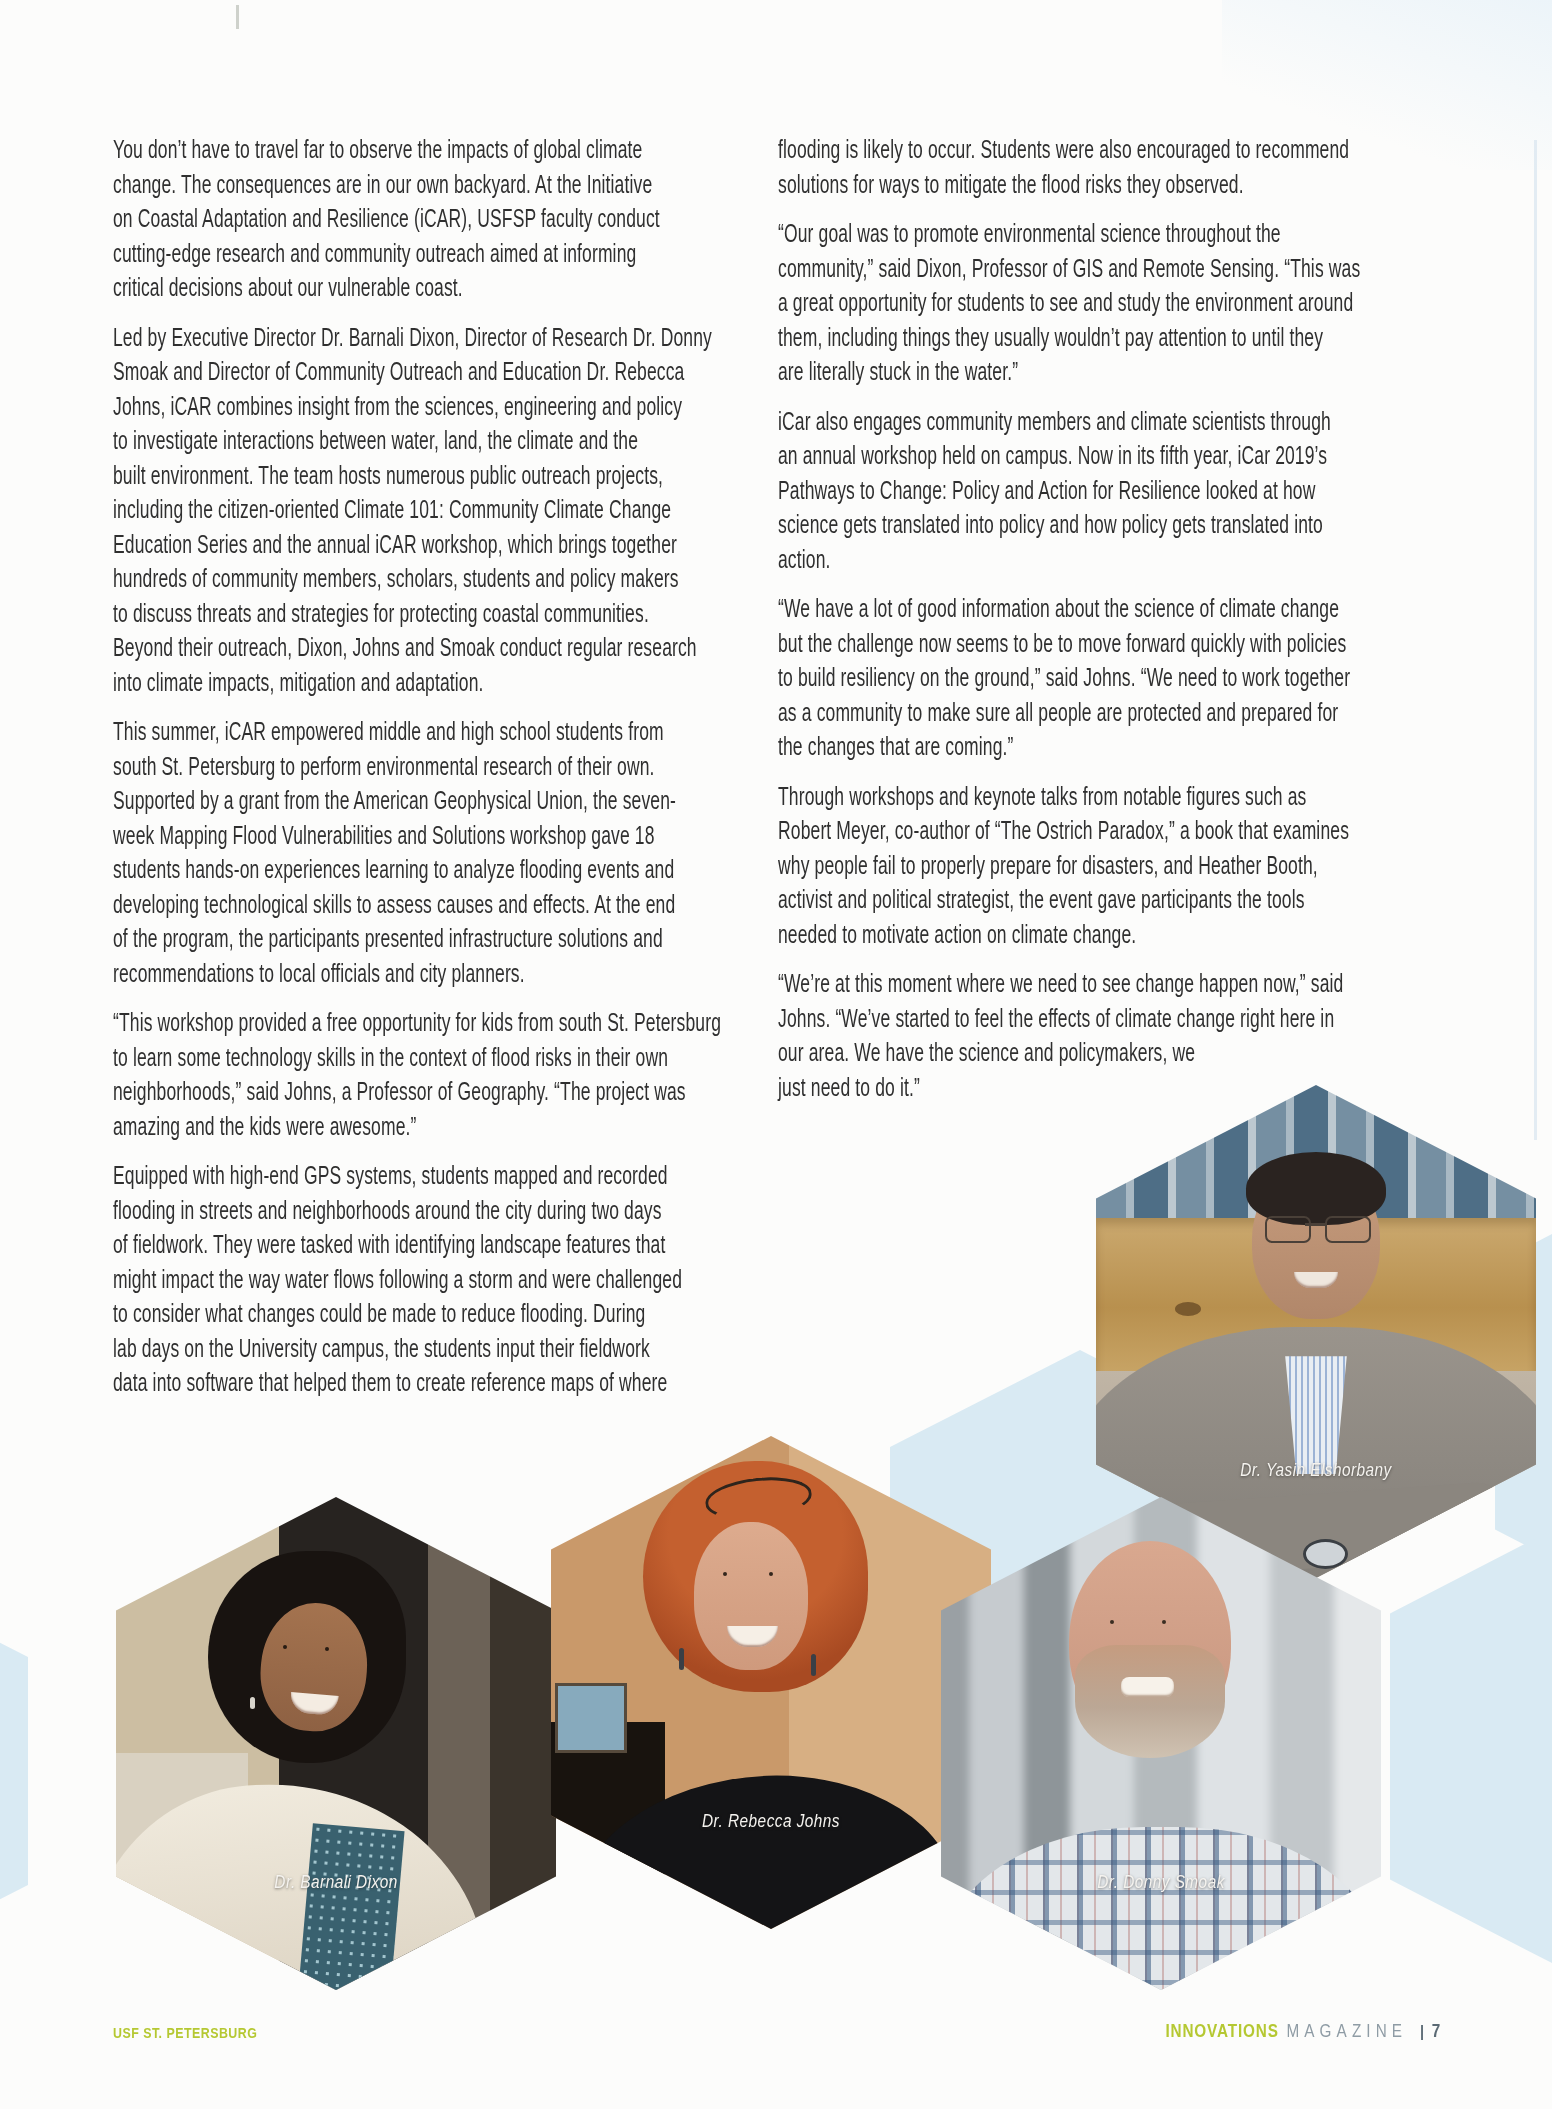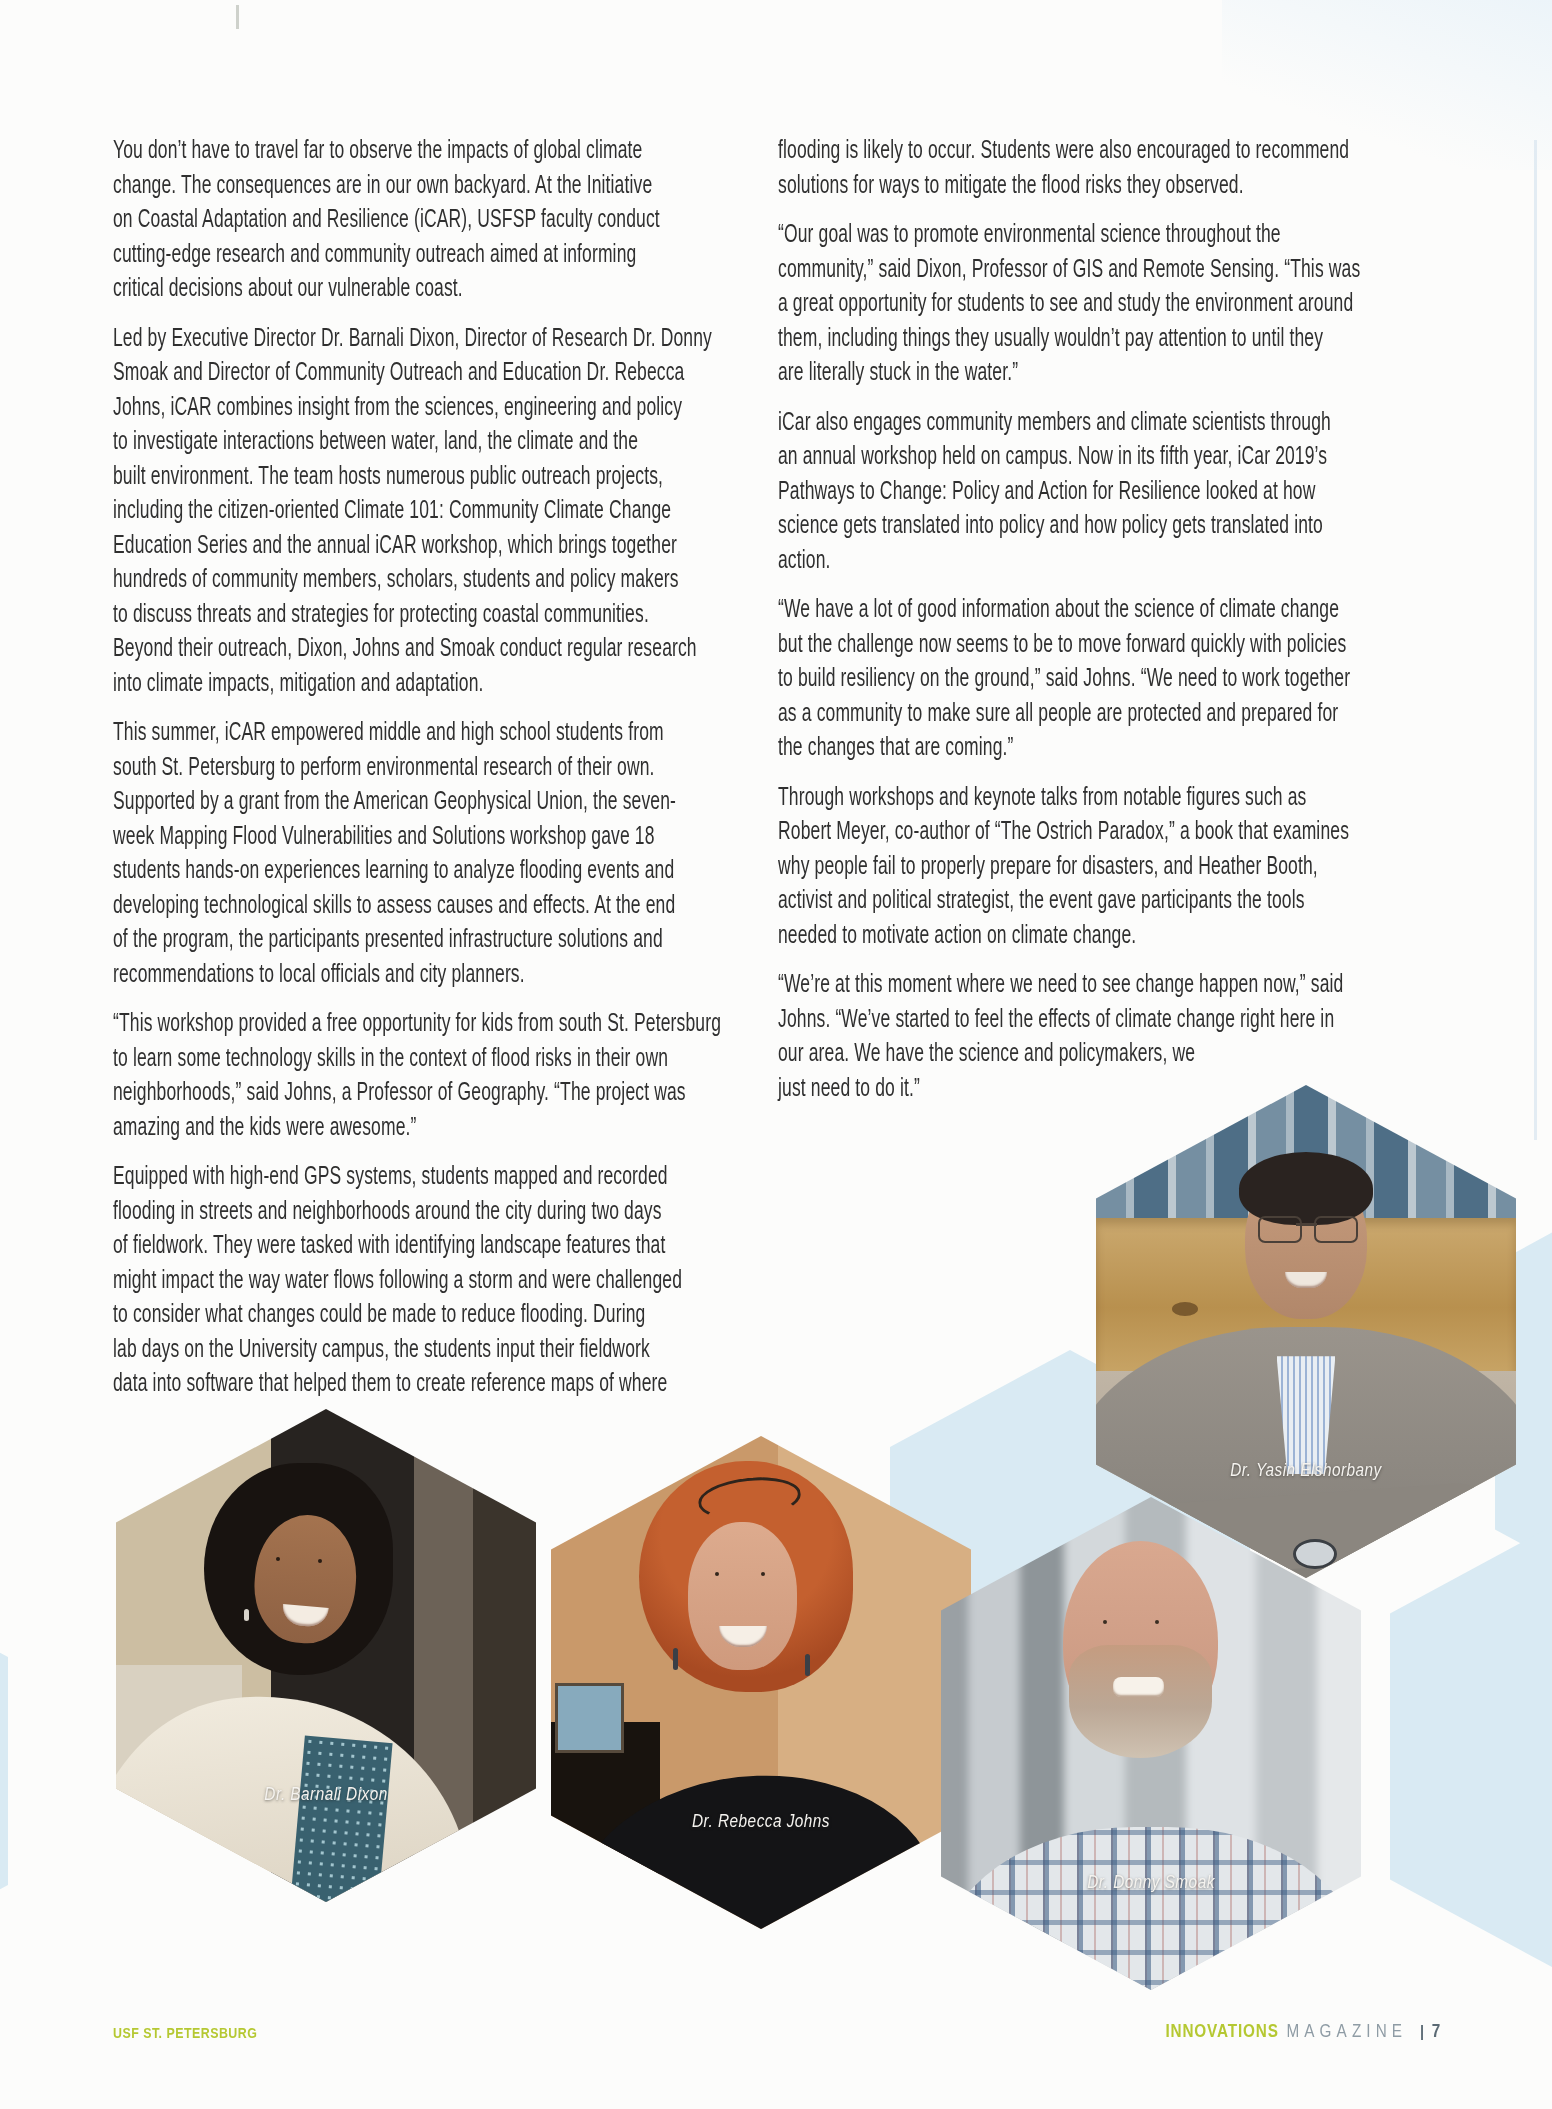--- a/index.html
+++ b/index.html
@@ -14,31 +14,31 @@
 
   
   .column{position:absolute;top:132px;width:960px;transform:scaleX(0.70);transform-origin:0 0;}
   .column-left{left:113px;}
   .column-right{left:778px;}
   .column p{margin:0 0 15px 0;font-size:25px;line-height:34.5px;color:#2f2f2f;
             white-space:pre;letter-spacing:.2px;font-weight:400;}
 
   
   .hex{position:absolute;width:420px;height:493px;overflow:hidden;
-       clip-path:polygon(50% 0,100% 23%,100% 77%,50% 100%,0 77%,0 23%);}
+       clip-path:polygon(50% 0,100% 23%,100% 77%,50% 100%,0 77%,0 23%);padding-left:20px;}
   .hex-accent{background:#d9eaf3;z-index:1;}
   .photo{z-index:2;}
   .hex-caption{position:absolute;left:0;right:0;top:76%;text-align:center;font-style:italic;
                font-size:17.5px;font-weight:500;color:#f5f3ef;letter-spacing:.5px;
                transform:scaleX(.88);text-shadow:0 1px 3px rgba(30,30,30,.55);z-index:9;}
   .part{position:absolute;}
 
   
   .photo-yasin{left:1096px;top:1085px;}
-  .photo-dixon{left:116px;top:1409px;}
+  .photo-dixon{left:116px;top:1497px;}
   .photo-rebecca{left:551px;top:1436px;}
   .photo-donny{left:941px;top:1497px;}
   .accent-a{left:890px;top:1350px;width:360px;height:422px;}
   .accent-b{left:1495px;top:1150px;}
   .accent-c{left:1390px;top:1500px;}
   .accent-d{left:-352px;top:1560px;width:360px;height:422px;}
 
   
   .y-bgtop{inset:0 0 58% 0;background:repeating-linear-gradient(90deg,#758fa2 0 30px,#a9b9c4 30px 38px,#4e6e86 38px 72px,#bcc8d0 72px 80px);}
   .y-wood{left:0;right:0;top:27%;height:33%;

